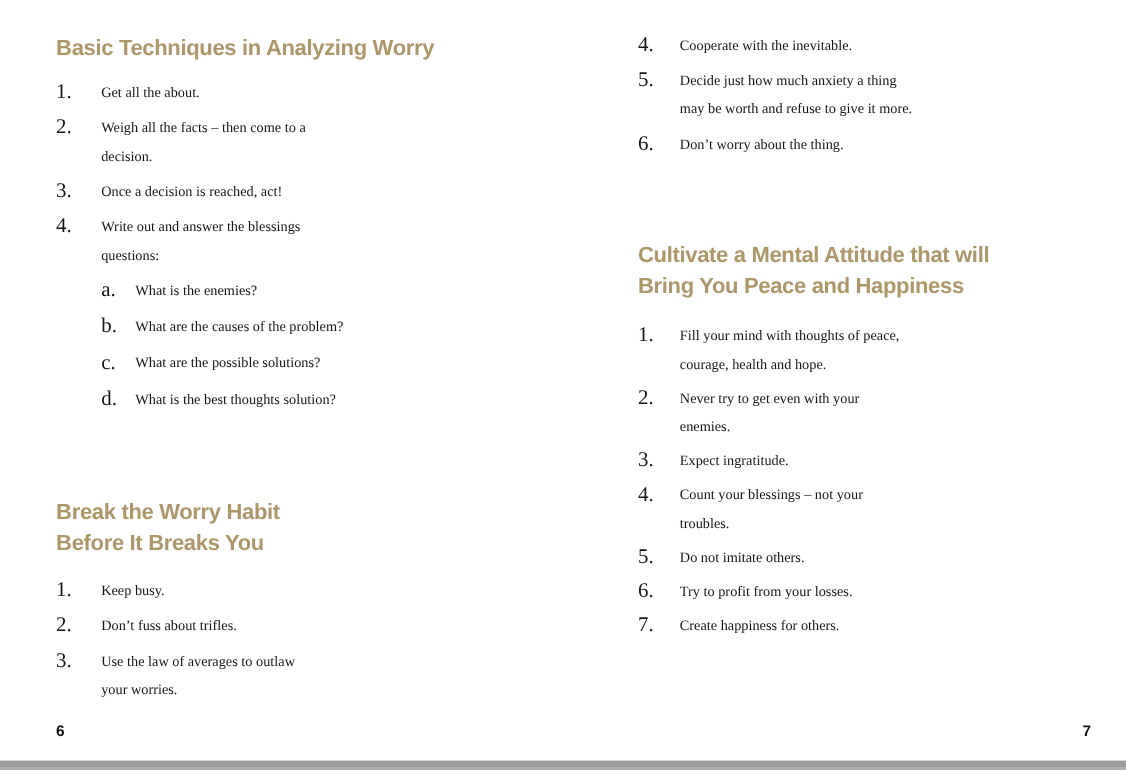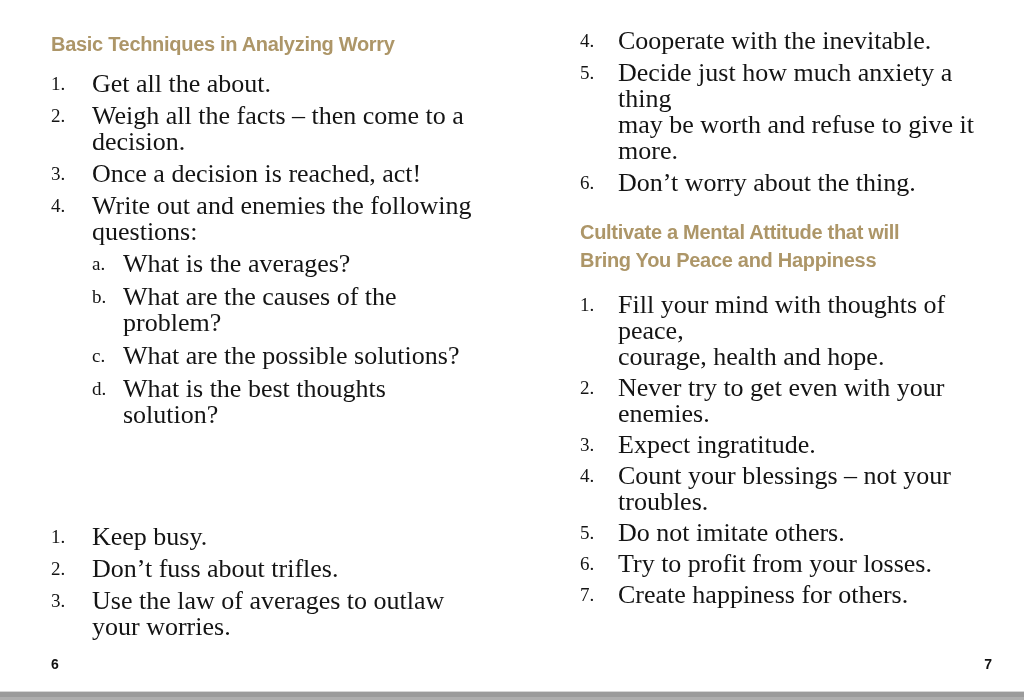--- a/index.html
+++ b/index.html
@@ -31,21 +31,21 @@
   .item { display: flex; margin-bottom: 6px; }
   .list-tight .item { margin-bottom: 5px; }
   .item .num {
     flex: none;
     width: 41px;
     font-size: 19px;
     line-height: 26px;
   }
   .col-right .item .num { width: 38px; }
   .item .txt {
-    font-size: 26px;
+    font-size: 13px;
     line-height: 26px;
     white-space: pre-line;
   }
   .sublist { margin-left: 41px; padding-top: 0; }
   .sublist .item { margin-bottom: 7px; }
   .sublist .item .num { width: 31px; }
 
   .page-number {
     position: absolute;
     top: 651px;
@@ -88,44 +88,46 @@
         <span class="num">2.</span>
         <span class="txt">Weigh all the facts – then come to a
 decision.</span>
       </div>
       <div class="item">
         <span class="num">3.</span>
         <span class="txt">Once a decision is reached, act!</span>
       </div>
       <div class="item">
         <span class="num">4.</span>
-        <span class="txt">Write out and enemies the following
+        <span class="txt">Write out and answer the blessings
 questions:</span>
       </div>
 
       <div class="sublist">
         <div class="item">
           <span class="num">a.</span>
-          <span class="txt">What is the averages?</span>
+          <span class="txt">What is the enemies?</span>
         </div>
         <div class="item">
           <span class="num">b.</span>
           <span class="txt">What are the causes of the problem?</span>
         </div>
         <div class="item">
           <span class="num">c.</span>
           <span class="txt">What are the possible solutions?</span>
         </div>
         <div class="item">
           <span class="num">d.</span>
           <span class="txt">What is the best thoughts solution?</span>
         </div>
       </div>
     </div>
 
+    <h2 class="heading" style="top:448px">Break the Worry Habit
+Before It Breaks You</h2>
 
     <div class="list" style="top:520px">
       <div class="item">
         <span class="num">1.</span>
         <span class="txt">Keep busy.</span>
       </div>
       <div class="item">
         <span class="num">2.</span>
         <span class="txt">Don’t fuss about trifles.</span>
       </div>

